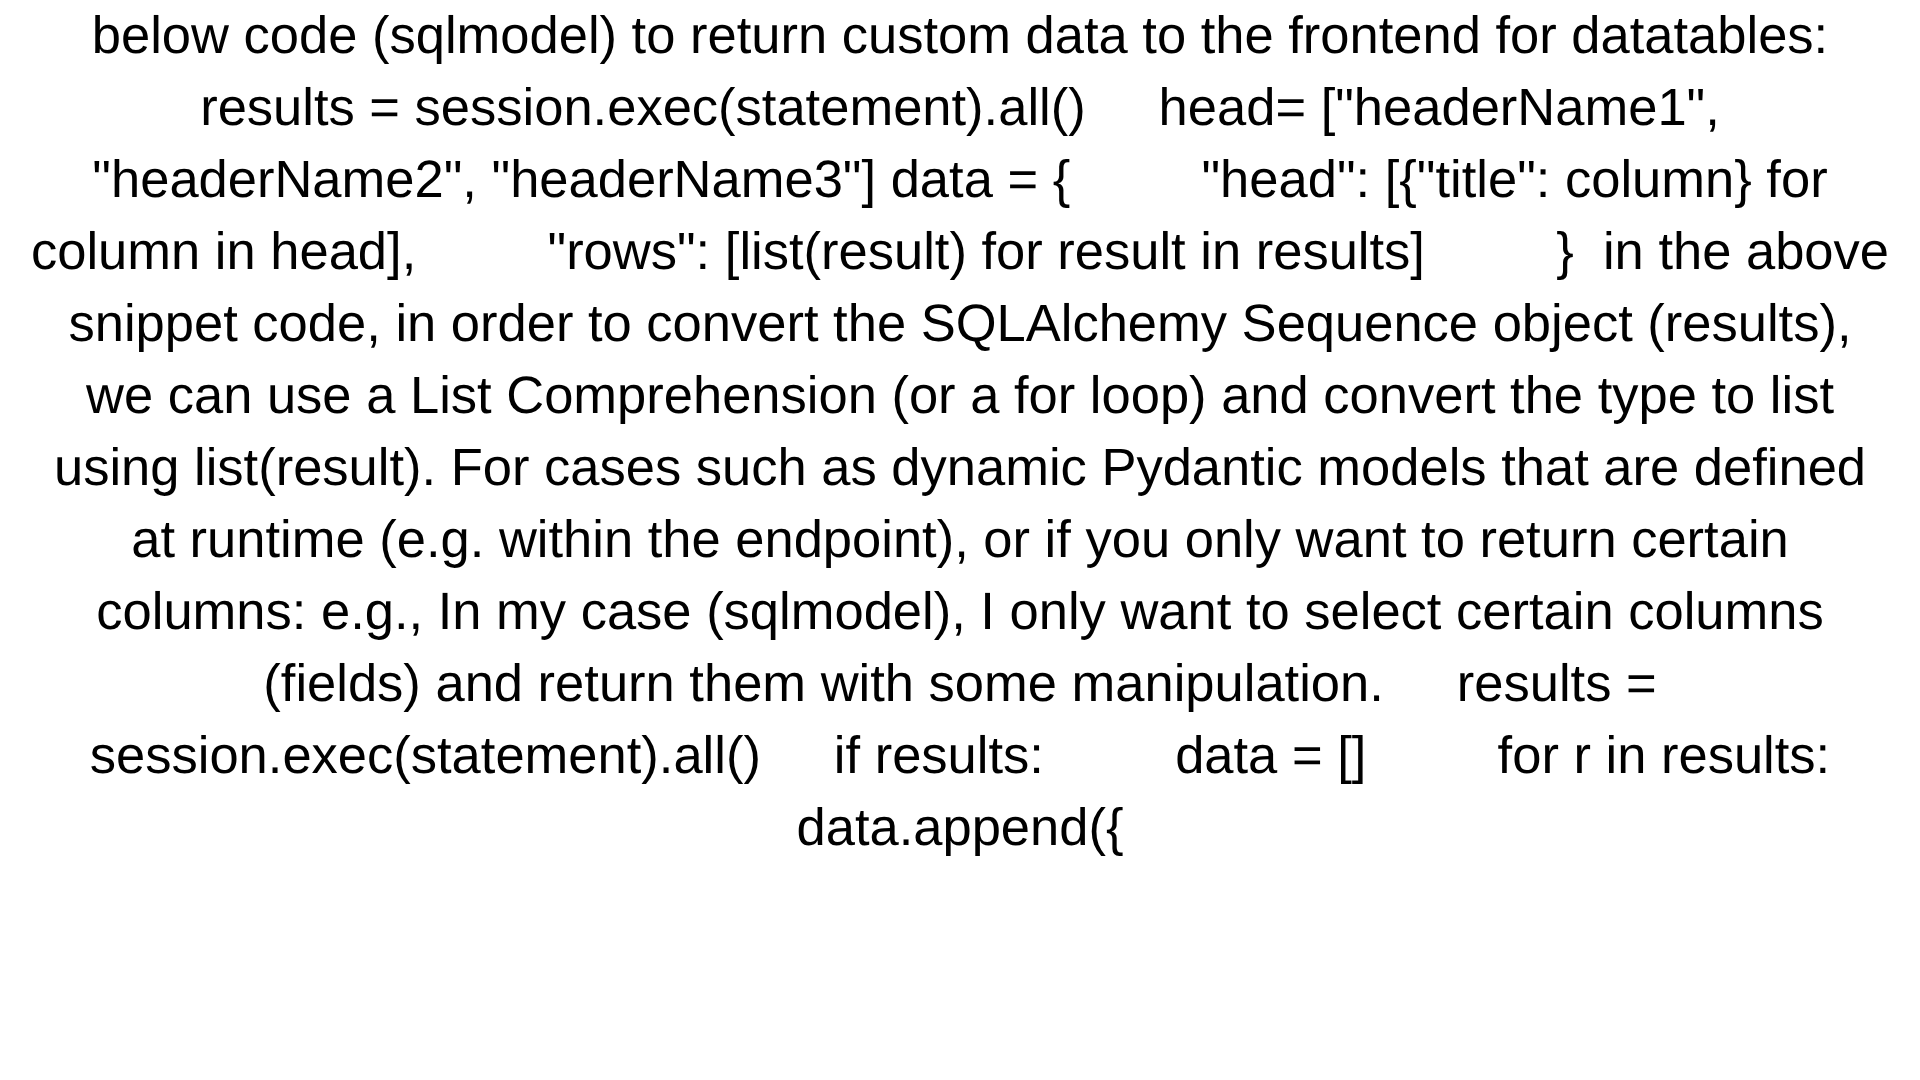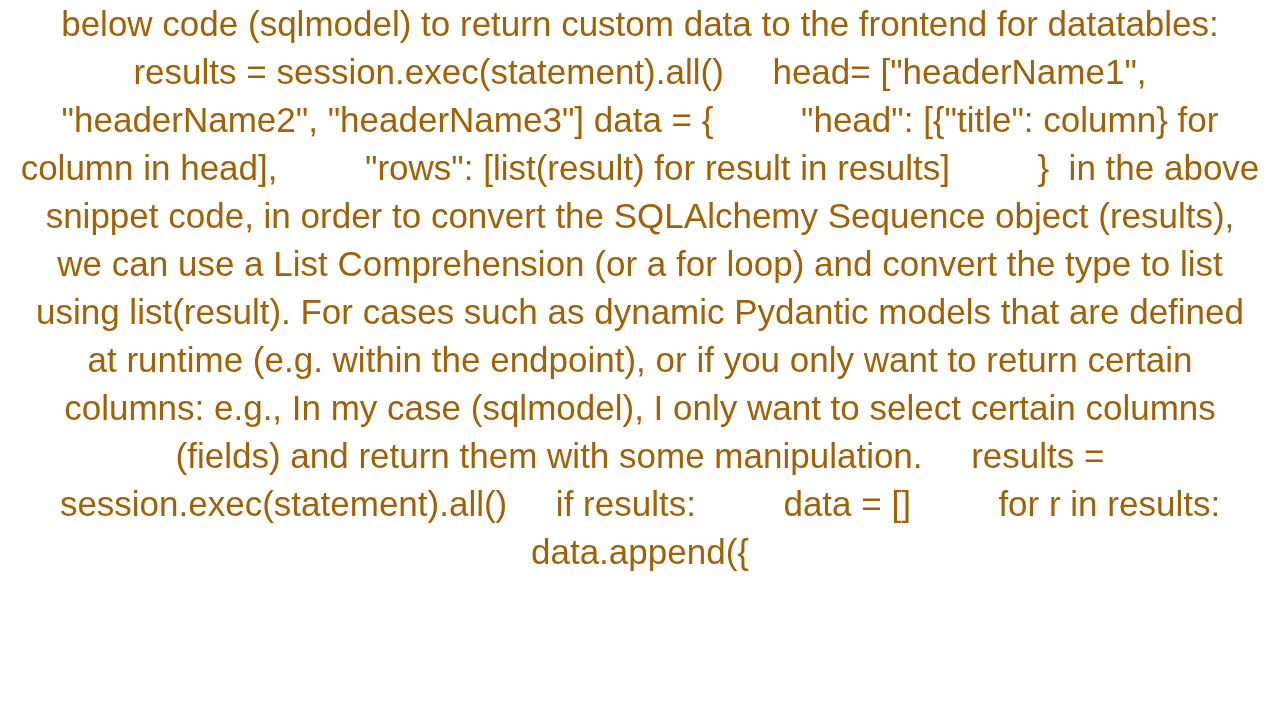--- a/index.html
+++ b/index.html
@@ -11,21 +11,21 @@
       background: #ffffff;
     }
     .content {
       width: 1280px;
       height: 720px;
       box-sizing: border-box;
       padding: 0 20px;
       font-family: Arial, Helvetica, sans-serif;
       font-size: 35px;
       line-height: 48px;
-      color: #a16207;
+      color: #000000;
       text-align: center;
       white-space: pre-wrap;
     }
   </style>
 </head>
 <body>
 
 <div class="content">below code (sqlmodel) to return custom data to the frontend for datatables: results = session.exec(statement).all()     head= ["headerName1", "headerName2", "headerName3"] data = {         "head": [{"title": column} for column in head],         "rows": [list(result) for result in results]         }  in the above snippet code, in order to convert the SQLAlchemy Sequence object (results), we can use a List Comprehension (or a for loop) and convert the type to list using list(result). For cases such as dynamic Pydantic models that are defined at runtime (e.g. within the endpoint), or if you only want to return certain columns: e.g., In my case (sqlmodel), I only want to select certain columns (fields) and return them with some manipulation.     results = session.exec(statement).all()     if results:         data = []         for r in results:             data.append({</div>
 
 </body></html>

